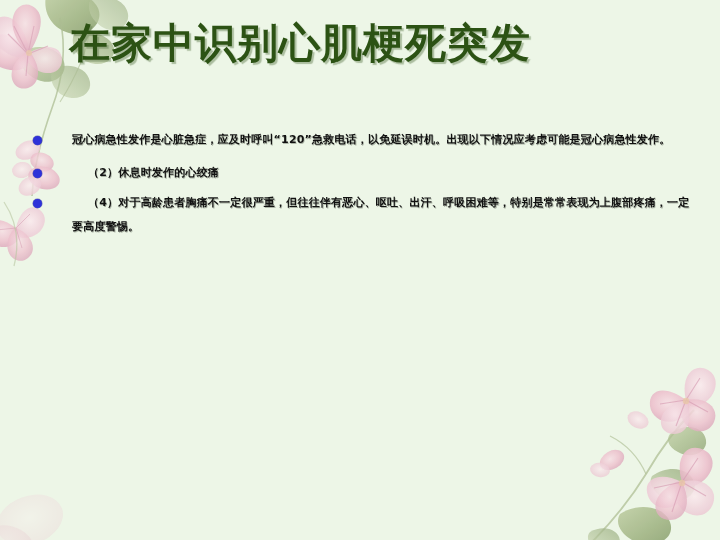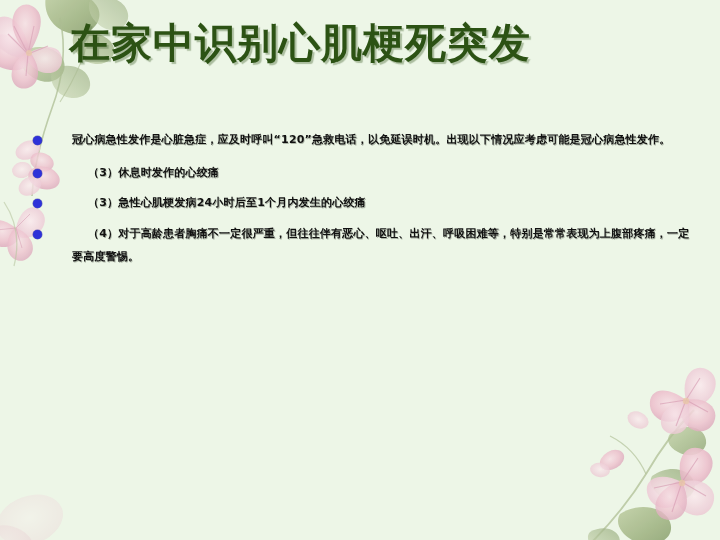--- a/index.html
+++ b/index.html
@@ -223,27 +223,23 @@
   <div id="body-list">
 
     <div class="bullet-row">
       <span class="bullet-dot"></span>
       <span class="bullet-text">冠心病急性发作是心脏急症，应及时呼叫“120”急救电话，以免延误时机。出现以下情况应考虑可能是冠心病急性发作。</span>
     </div>
 
 
     <div class="bullet-row tight">
       <span class="bullet-dot"></span>
-      <span class="bullet-text indented">（3）休息时发作的心绞痛</span>
+      <span class="bullet-text indented">（2）休息时发作的心绞痛</span>
     </div>
 
-    <div class="bullet-row tight">
-      <span class="bullet-dot"></span>
-      <span class="bullet-text indented">（3）急性心肌梗发病24小时后至1个月内发生的心绞痛</span>
-    </div>
 
 
     <div class="bullet-row">
       <span class="bullet-dot"></span>
       <span class="bullet-text indented">（4）对于高龄患者胸痛不一定很严重，但往往伴有恶心、呕吐、出汗、呼吸困难等，特别是常常表现为上腹部疼痛，一定要高度警惕。</span>
     </div>
 
 
   </div>
 </div>

